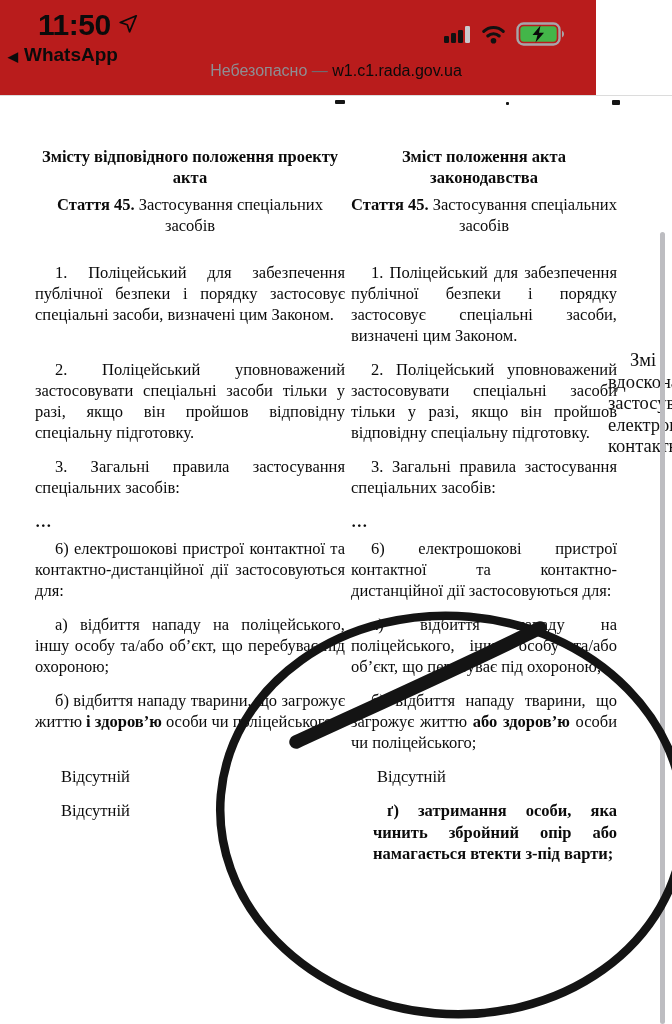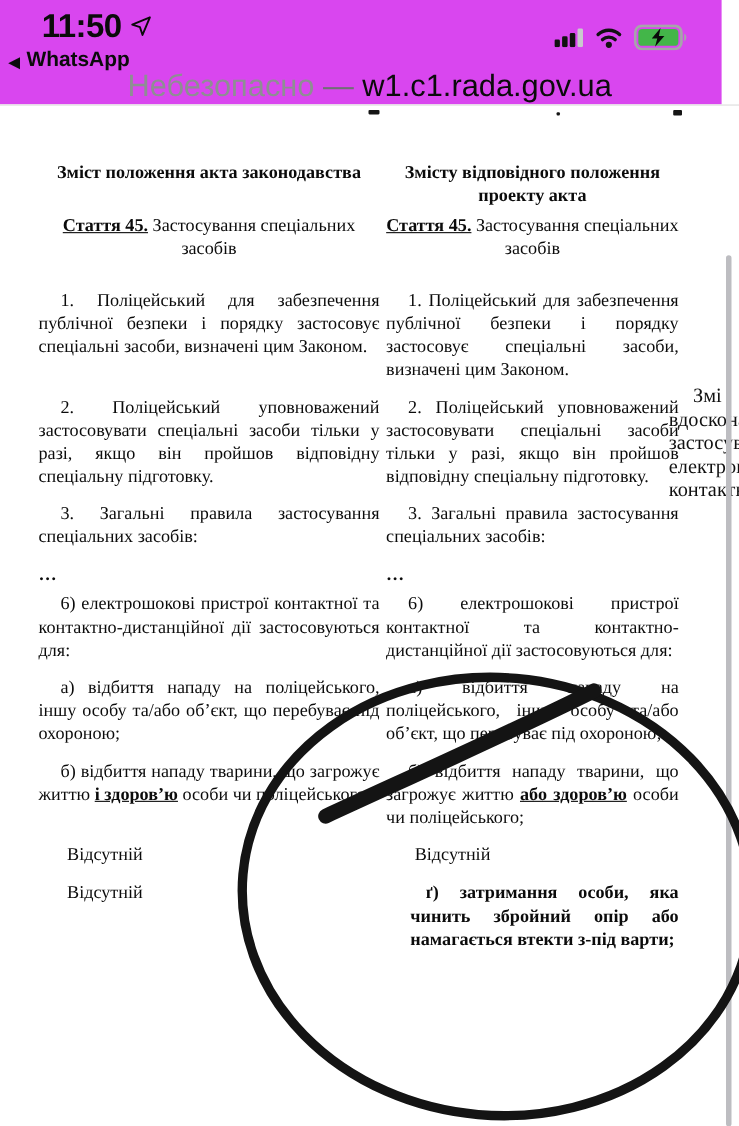--- a/index.html
+++ b/index.html
@@ -1,44 +1,44 @@
 <!DOCTYPE html>
 <html><head>
 <meta charset="utf-8">
 <style>
   html,body{margin:0;padding:0;background:#fff;}
   body{width:672px;height:1024px;position:relative;overflow:hidden;
        font-family:"Liberation Sans",sans-serif;color:#0b0b0b;}
 
   
-  .statusbar{position:absolute;top:0;left:0;width:656px;height:95px;background:#d946ef;}
+  .statusbar{position:absolute;top:0;left:0;width:596px;height:95px;background:#b91c1c;}
   .time-row{position:absolute;top:8px;left:38px;display:flex;align-items:center;gap:6px;}
   .time{font-size:30px;font-weight:700;letter-spacing:-.5px;}
   .loc-icon{margin-top:2px;}
   .back-app{position:absolute;top:44px;left:8px;font-size:19px;font-weight:700;
             display:flex;align-items:center;gap:6px;}
   .back-tri{font-size:13px;transform:translateY(1px);}
   .status-icons{position:absolute;top:22px;right:30px;display:flex;align-items:center;gap:9px;}
 
   
-  .urlbar{position:absolute;top:62px;left:0;width:672px;text-align:center;font-size:28px;}
+  .urlbar{position:absolute;top:62px;left:0;width:672px;text-align:center;font-size:16px;}
   .url-unsafe{color:#8e8e93;}
   .url-dash{color:#6f6f73;}
   .url-domain{color:#0b0b0b;}
 
   
   .content{position:absolute;top:95px;left:0;width:672px;height:929px;background:#fff;
            border-top:1px solid #dcdcdc;font-family:"Liberation Serif",serif;}
   .frag{position:absolute;background:#151515;border-radius:1px;}
 
   .tbl{display:grid;grid-template-columns:310px 266px;column-gap:6px;margin-left:35px;
        padding-top:50px;font-size:16.5px;line-height:21px;color:#0b0b0b;}
   .hdr{font-weight:bold;text-align:center;margin-bottom:6px;}
   .sub{text-align:center;margin-bottom:26px;}
-  .b{font-weight:bold;text-decoration:underline;}
+  .b{font-weight:bold;}
   .cell{margin-bottom:13px;}
   .para{text-align:justify;text-indent:20px;}
   .dots{font-weight:bold;margin-bottom:6px;}
   .absent{font-weight:normal;text-indent:26px;}
   .added{font-weight:bold;text-align:justify;text-indent:14px;padding-left:22px;
          margin-bottom:16px;line-height:21.5px;}
 
   
   .thirdcol{position:absolute;left:608px;top:254px;width:220px;font-size:18.5px;
             line-height:21.5px;color:#101010;}
@@ -100,22 +100,22 @@
   <span class="url-domain">w1.c1.rada.gov.ua</span>
 </div>
 
 <div class="content">
 
   <div class="frag" style="left:335px;top:4px;width:10px;height:4px;"></div>
   <div class="frag" style="left:506px;top:6px;width:3px;height:3px;"></div>
   <div class="frag" style="left:612px;top:4px;width:8px;height:5px;"></div>
 
   <div class="tbl">
+    <div class="hdr">Змісту відповідного положення проекту акта</div>
     <div class="hdr">Зміст положення акта законодавства</div>
-    <div class="hdr">Змісту відповідного положення проекту акта</div>
     <div class="sub">
       <span class="b">Стаття 45.</span>
       <span>Застосування спеціальних засобів</span>
     </div>
     <div class="sub">
       <span class="b">Стаття 45.</span>
       <span>Застосування спеціальних засобів</span>
     </div>
 
   <div class="cell para"><span>1. Поліцейський для забезпечення публічної безпеки і порядку застосовує спеціальні засоби, визначені цим Законом.</span></div>

